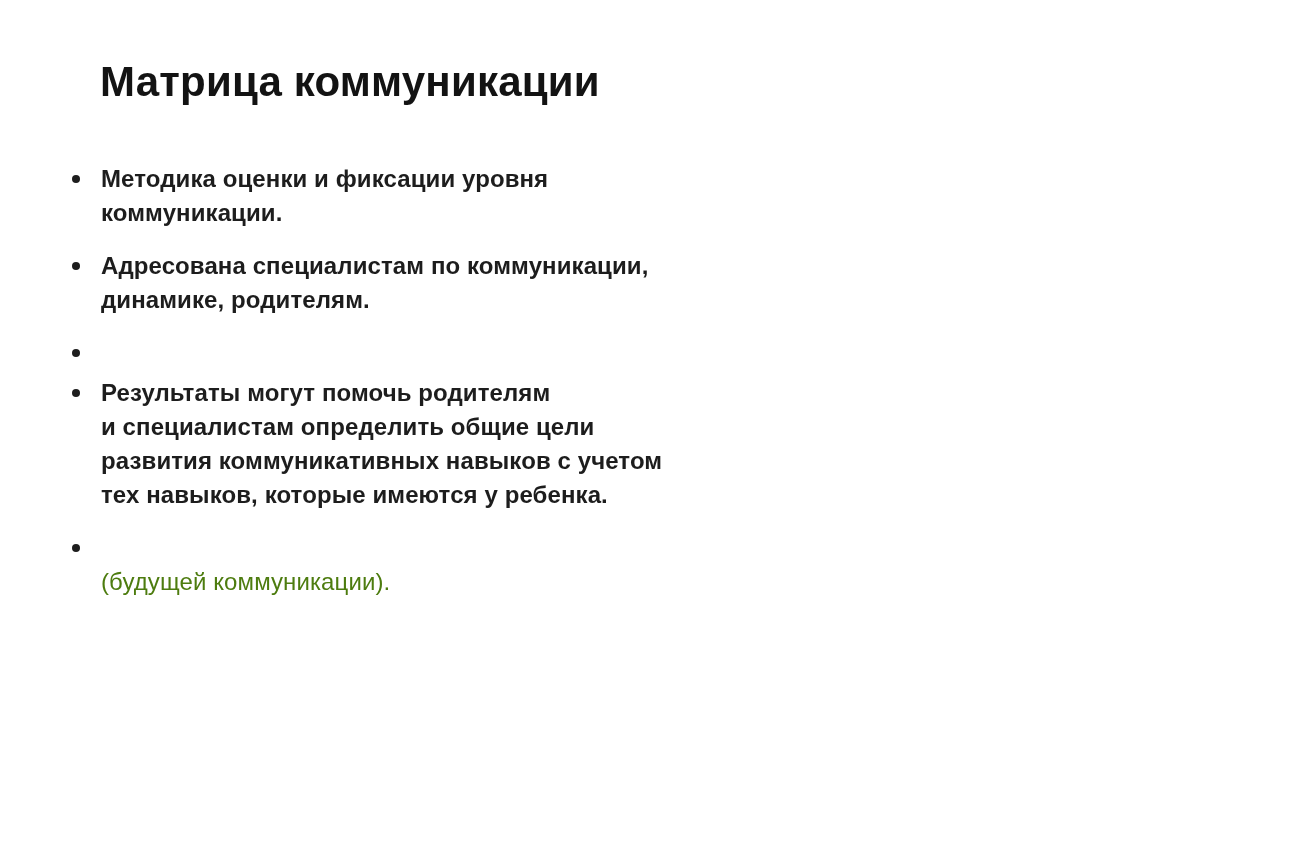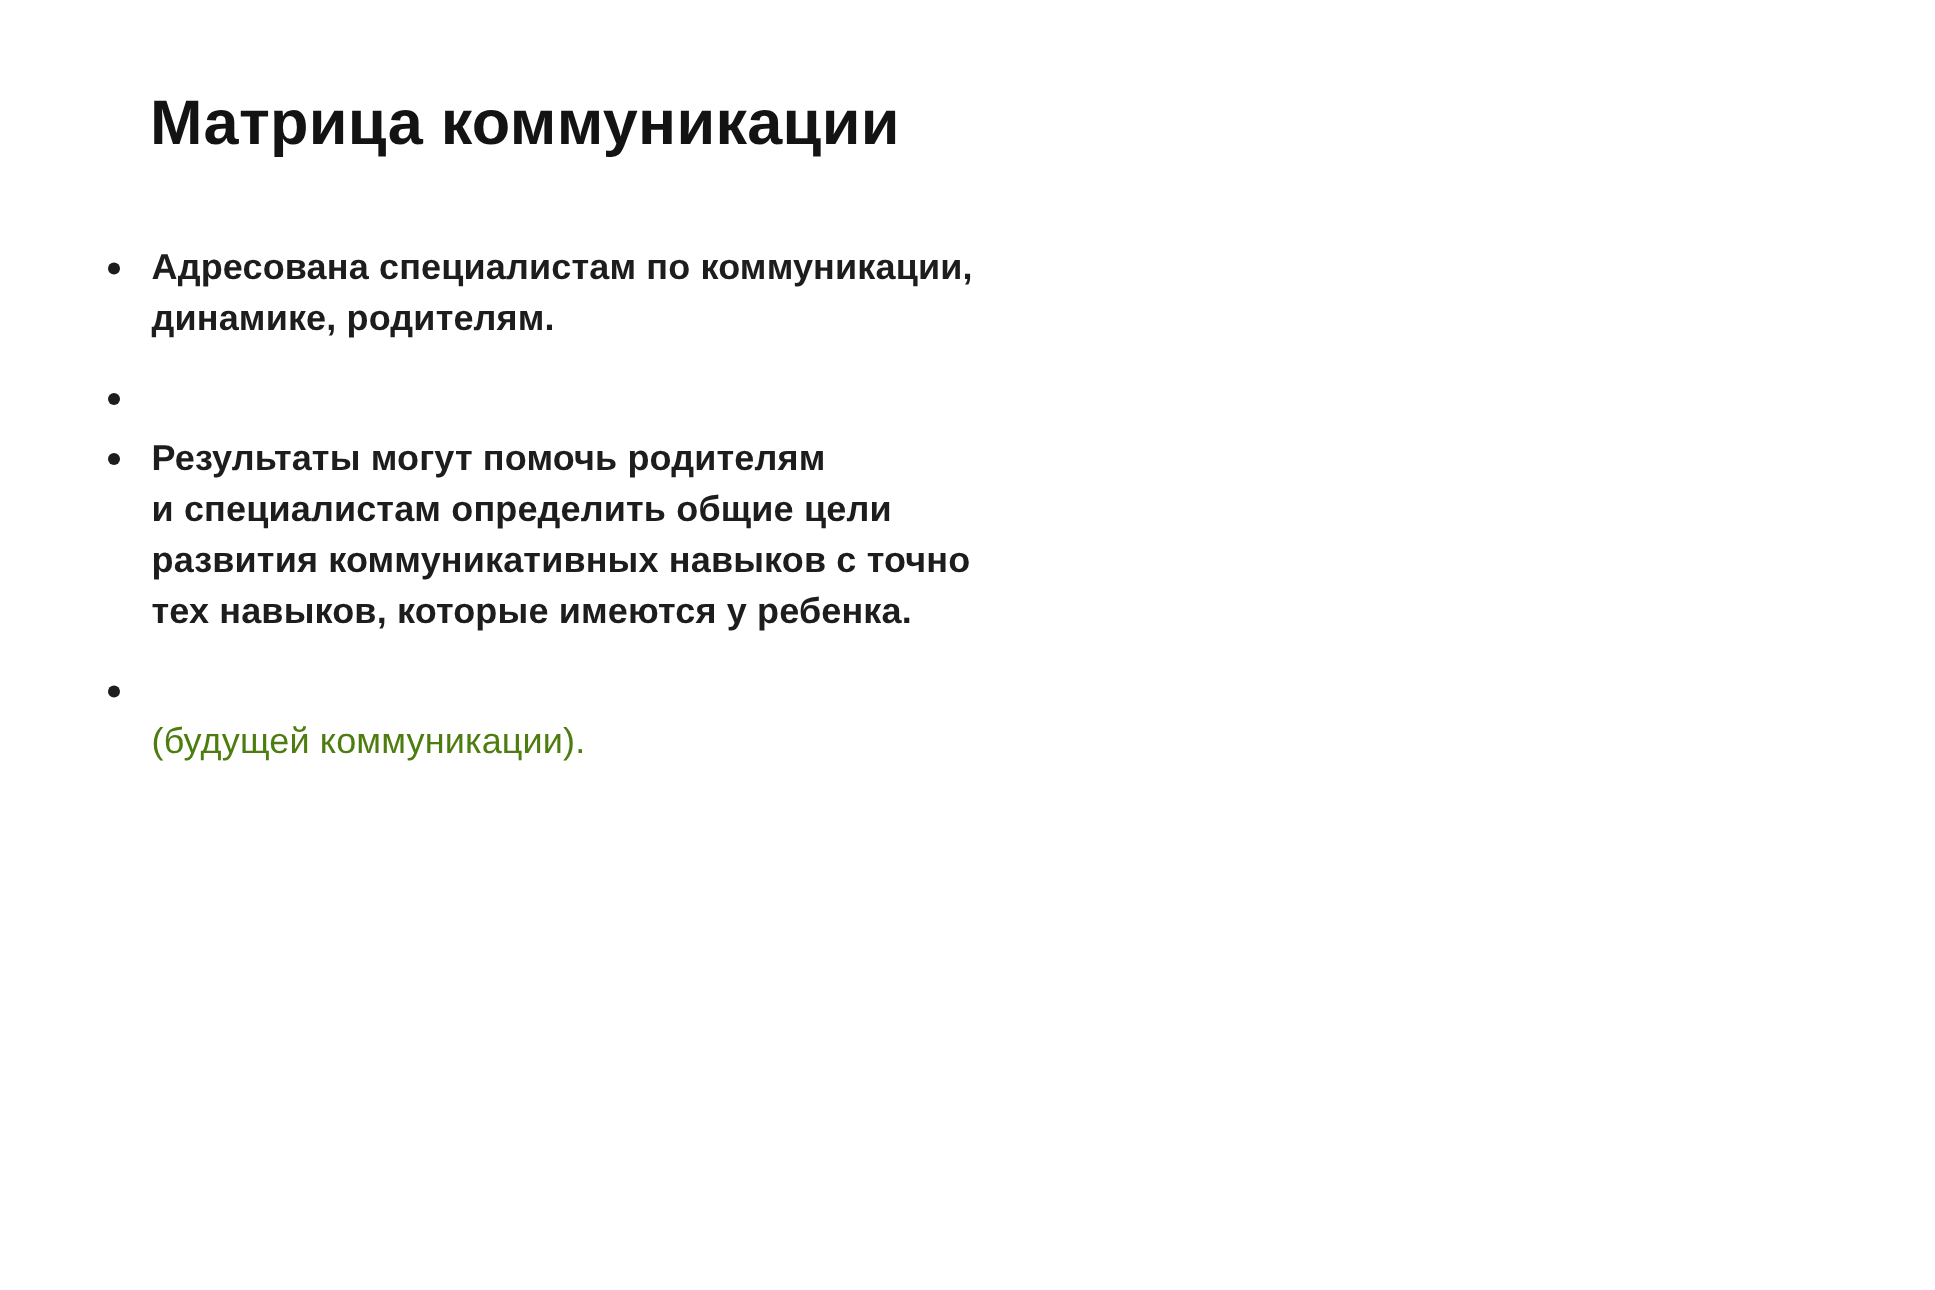--- a/index.html
+++ b/index.html
@@ -61,31 +61,36 @@
 </style>
 </head>
 <body>
 
 <div class="slide">
   <h1 class="title">Матрица коммуникации</h1>
 
   <ul class="bullets">
     <li class="bullet">
       <span class="bullet-marker"></span>
+      <span class="bullet-text">Методика оценки и фиксации уровня
+коммуникации.</span>
+    </li>
+    <li class="bullet">
+      <span class="bullet-marker"></span>
       <span class="bullet-text">Адресована специалистам по коммуникации,
 динамике, родителям.</span>
     </li>
     <li class="bullet">
       <span class="bullet-marker"></span>
     </li>
     <li class="bullet">
       <span class="bullet-marker"></span>
       <span class="bullet-text">Результаты могут помочь родителям
 и специалистам определить общие цели
-развития коммуникативных навыков с точно
+развития коммуникативных навыков с учетом
 тех навыков, которые имеются у ребенка.</span>
     </li>
     <li class="bullet">
       <span class="bullet-marker"></span>
       <span class="bullet-text">
         <span class="muted">(будущей коммуникации).</span>
       </span>
     </li>
   </ul>
 </div>

